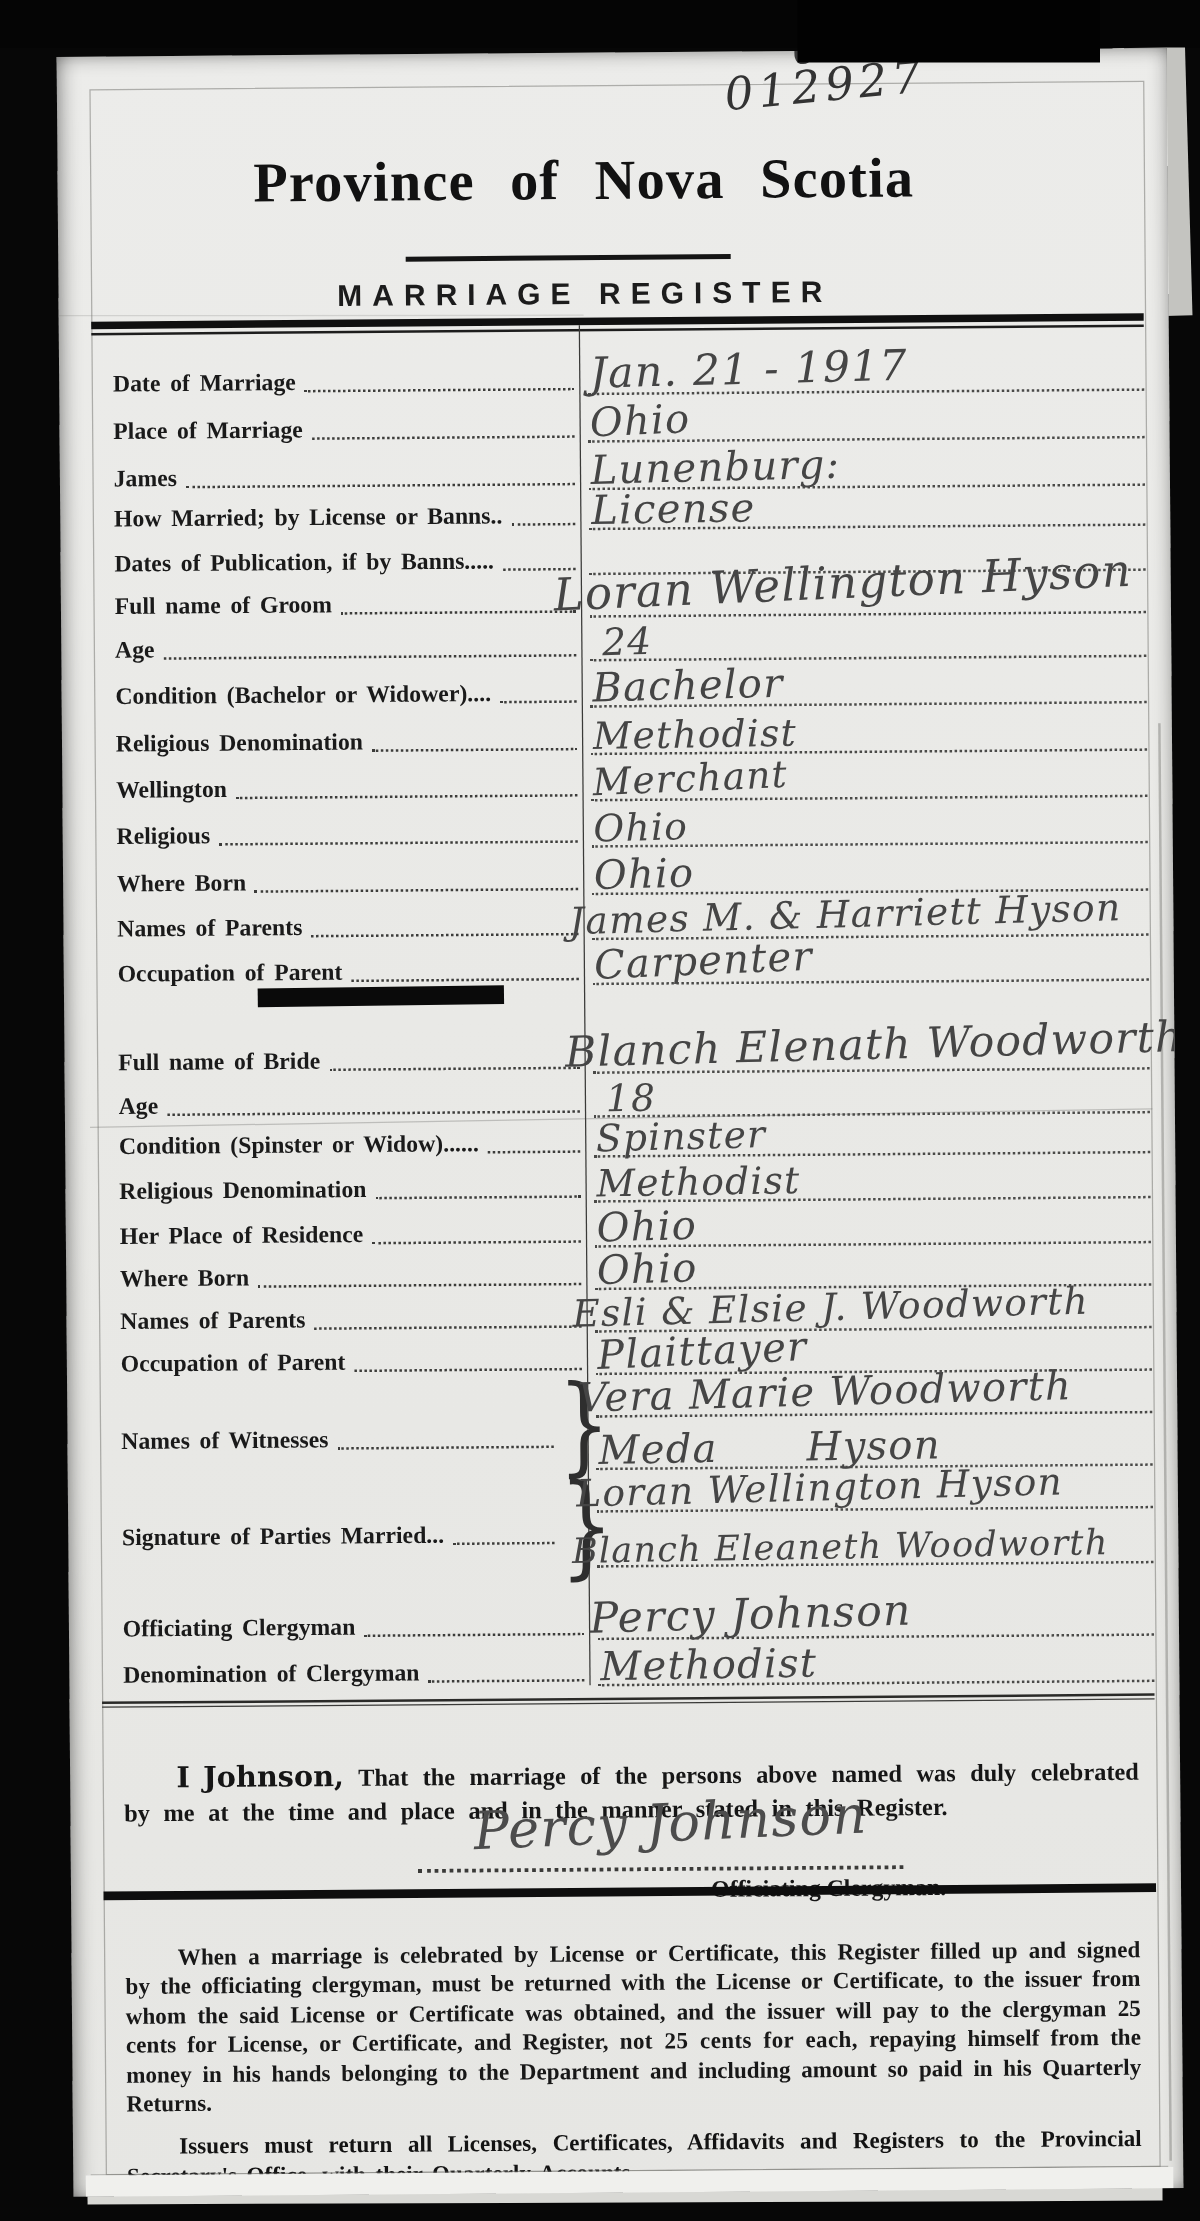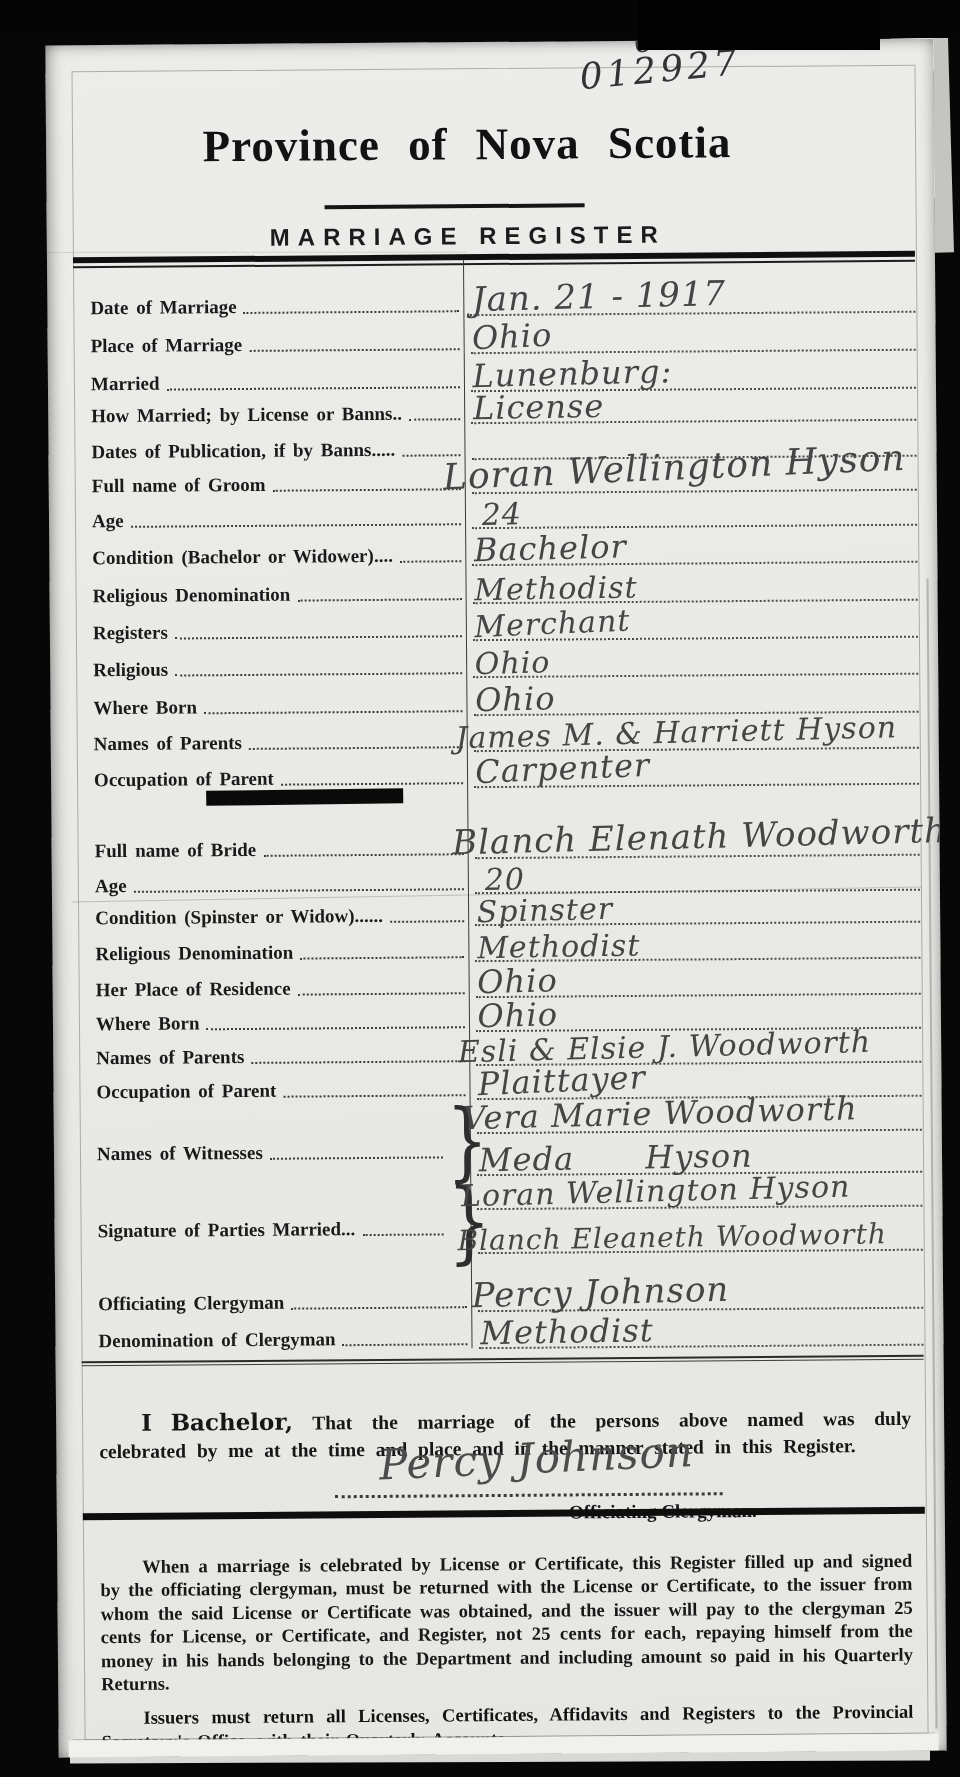--- a/index.html
+++ b/index.html
@@ -155,21 +155,21 @@
   <div class="frow" style="top:288px">
       <span>Place of Marriage</span>
       <span class="dots"></span>
     </div>
   <div class="vrow" style="top:286px">
       <span class="vdots"></span>
       <span class="hw h32 r2">Ohio</span>
     </div>
 
   <div class="frow" style="top:326px">
-      <span>Married</span>
+      <span>James</span>
       <span class="dots"></span>
     </div>
   <div class="vrow" style="top:324px">
       <span class="vdots"></span>
       <span class="hw h32 r1">Lunenburg:</span>
     </div>
 
   <div class="frow" style="top:358px">
       <span>How Married; by License or Banns..</span>
       <span class="dots"></span>
@@ -217,21 +217,21 @@
   <div class="frow" style="top:538px">
       <span>Religious Denomination</span>
       <span class="dots"></span>
     </div>
   <div class="vrow" style="top:536px">
       <span class="vdots"></span>
       <span class="hw h30 r0">Methodist</span>
     </div>
 
   <div class="frow" style="top:575px">
-      <span>Registers</span>
+      <span>Wellington</span>
       <span class="dots"></span>
     </div>
   <div class="vrow" style="top:573px">
       <span class="vdots"></span>
       <span class="hw h30 r2">Merchant</span>
     </div>
 
   <div class="frow" style="top:612px">
       <span>Religious</span>
       <span class="dots"></span>
@@ -278,21 +278,21 @@
       <span class="vdots"></span>
       <span class="hw h34 r1" style="left:-22px">Blanch Elenath Woodworth</span>
     </div>
 
   <div class="frow" style="top:828px">
       <span>Age</span>
       <span class="dots"></span>
     </div>
   <div class="vrow" style="top:826px">
       <span class="vdots"></span>
-      <span class="hw h30 r0" style="left:10px">20</span>
+      <span class="hw h30 r0" style="left:10px">18</span>
     </div>
 
   <div class="frow" style="top:860px">
       <span>Condition (Spinster or Widow)......</span>
       <span class="dots"></span>
     </div>
   <div class="vrow" style="top:858px">
       <span class="vdots"></span>
       <span class="hw h30 r1">Spinster</span>
     </div>
@@ -382,21 +382,21 @@
   <div class="frow" style="top:1283px">
       <span>Denomination of Clergyman</span>
       <span class="dots"></span>
     </div>
   <div class="vrow" style="top:1281px">
       <span class="vdots"></span>
       <span class="hw h32 r0">Methodist</span>
     </div>
 
   <div class="mid-rule"></div>
-  <p class="certify"><span class="gothic">I Bachelor,</span><span> That the marriage of the persons above named was duly celebrated by me at the time and place and in the manner stated in this Register.</span></p>
+  <p class="certify"><span class="gothic">I Johnson,</span><span> That the marriage of the persons above named was duly celebrated by me at the time and place and in the manner stated in this Register.</span></p>
   <div class="hw clergy-sig">Percy Johnson</div>
   <div class="sig-dots"></div>
   <div class="sig-caption">Officiating Clergyman.</div>
 
   <div class="bottom-rule"></div>
   <p class="footer-p1"><span>When a marriage is celebrated by License or Certificate, this Register filled up and signed by the officiating clergyman, must be returned with the License or Certificate, to the issuer from whom the said License or Certificate was obtained, and the issuer will pay to the clergyman 25 cents for License, or Certificate, and Register, </span><span class="xb">not 25 cents for each,</span><span> repaying himself from the money in his hands belonging to the Department and including amount so paid in his Quarterly Returns.</span></p>
   <p class="footer-p2">Issuers must return all Licenses, Certificates, Affidavits and Registers to the Provincial Secretary's Office, with their Quarterly Accounts.</p>
 
   <div class="fold-bottom"></div>
   <div class="below-fold"></div>

